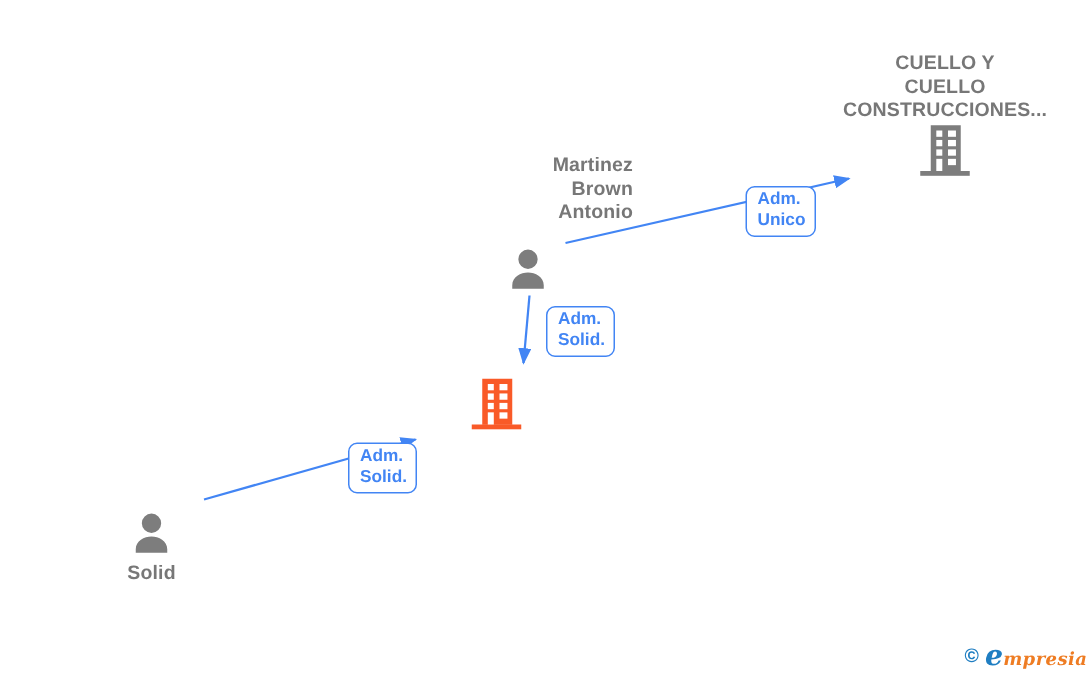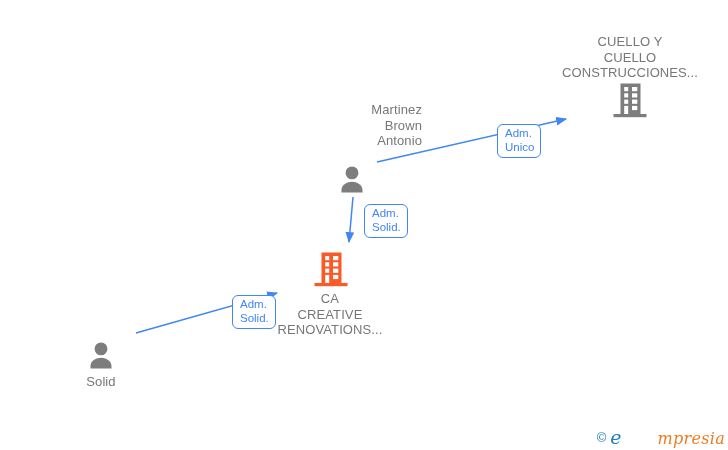--- a/index.html
+++ b/index.html
@@ -5,37 +5,37 @@
   :root{
     --edge-blue:#4285f4;
     --node-gray:#7d7d7d;
     --company-orange:#f95a28;
     --label-gray:#777777;
     --brand-blue:#1f7ec2;
     --brand-orange:#ee7c23;
   }
   html,body{margin:0;padding:0;background:#ffffff;}
   body{font-family:"Liberation Sans", sans-serif;}
-  .canvas{position:relative;width:728px;height:450px;background:#ffffff;overflow:hidden;}
+  .canvas{position:relative;width:728px;height:450px;background:#ffffff;overflow:hidden;font-weight:bold;}
   .edges-svg{position:absolute;left:0;top:0;z-index:1;}
   .node-icon{position:absolute;z-index:2;color:var(--node-gray);}
   .node-icon.company-active{color:var(--company-orange);}
   .node-label{position:absolute;z-index:2;text-align:center;color:var(--label-gray);
     font-size:13px;line-height:15.5px;letter-spacing:.1px;}
   .node-label span{display:block;}
   .edge-label{position:absolute;z-index:3;background:#ffffff;border:1.5px solid var(--edge-blue);
     border-radius:6px;color:var(--edge-blue);font-size:11.5px;line-height:13.5px;
     padding:2px 6px 3px 7px;text-align:left;margin-left:46px;}
   .edge-label span{display:block;}
   .footer{position:absolute;right:3px;bottom:2px;z-index:2;white-space:nowrap;
     font-family:"DejaVu Serif", serif;font-style:italic;}
   .footer .c{color:var(--brand-blue);font-style:normal;font-size:13px;margin-right:4px;
     position:relative;top:-2px;font-family:"Liberation Sans",sans-serif;}
   .footer .e{color:var(--brand-blue);font-size:19px;}
-  .footer .rest{color:var(--brand-orange);font-size:16px;letter-spacing:.3px;margin-left:36px;}
+  .footer .rest{color:var(--brand-orange);font-size:12px;letter-spacing:.3px;}
 </style>
 </head>
 <body>
 
 <div class="canvas">
 
   <svg class="edges-svg" width="728" height="450">
     <defs>
       <marker id="arrowhead" viewBox="0 0 10 8" markerWidth="11" markerHeight="9" refX="9" refY="4" orient="auto" markerUnits="userSpaceOnUse">
         <path d="M0 0 L10 4 L0 8 Z" style="fill:var(--edge-blue)"></path>
@@ -84,25 +84,20 @@
       <rect x="14.2" y="6" width="4" height="4.2" fill="#ffffff"></rect>
       <rect x="22" y="6" width="5.3" height="4.2" fill="#ffffff"></rect>
       <rect x="14.2" y="12.3" width="4" height="4.2" fill="#ffffff"></rect>
       <rect x="22" y="12.3" width="5.3" height="4.2" fill="#ffffff"></rect>
       <rect x="14.2" y="18.6" width="4" height="4.2" fill="#ffffff"></rect>
       <rect x="22" y="18.6" width="5.3" height="4.2" fill="#ffffff"></rect>
       <rect x="14.2" y="24.9" width="4" height="8.1" fill="#ffffff"></rect>
       <rect x="22" y="24.9" width="5.3" height="4.2" fill="#ffffff"></rect>
     </svg>
   </div>
-  <div class="node-label" style="left:255px;top:291px;width:150px;">
-    <span>CA</span>
-    <span>CREATIVE</span>
-    <span>RENOVATIONS...</span>
-  </div>
 
   <div class="node-icon" style="left:83px;top:337px;">
     <svg width="36" height="36" viewBox="0 0 24 24">
       <path fill="currentColor" d="M12 12.2a4.3 4.3 0 1 0 0-8.6 4.3 4.3 0 0 0 0 8.6zm0 1.6c-3.2 0-7 2-7 5.6V21h14v-1.6c0-3.6-3.8-5.6-7-5.6z"></path>
     </svg>
   </div>
   <div class="node-label" style="left:21px;top:374px;width:160px;">
     <span>Solid</span>
   </div>
 

